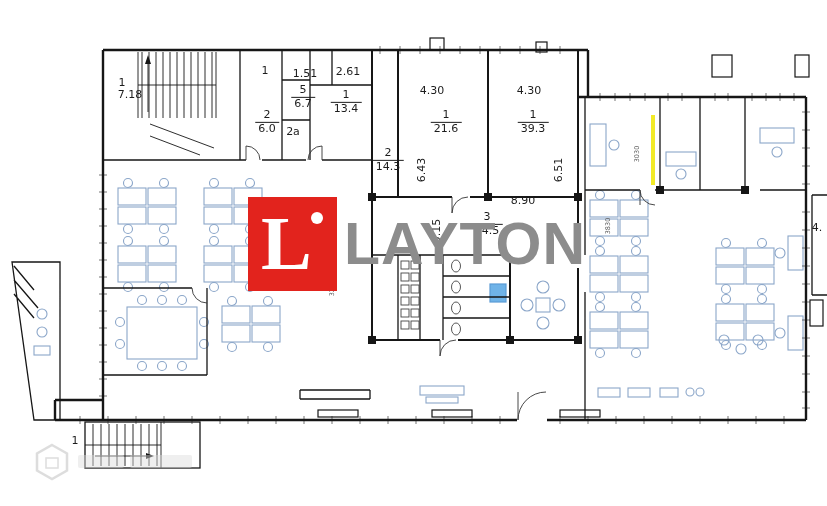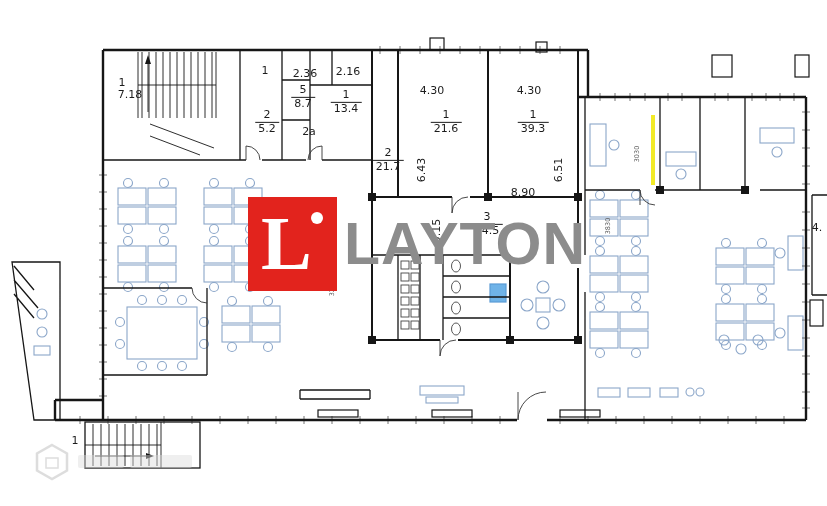--- a/index.html
+++ b/index.html
@@ -192,55 +192,55 @@
       <polygon points="52,445 67,453.5 67,470.5 52,479 37,470.5 37,453.5" fill="none" stroke="#b5b5b5" stroke-width="2.5"></polygon>
       <rect x="46" y="458" width="12" height="10" fill="none" stroke="#b5b5b5" stroke-width="1.5"></rect>
       <rect x="78" y="455" width="46" height="13" rx="2" fill="#dcdcdc" stroke="none"></rect>
       <rect x="130" y="455" width="62" height="13" rx="2" fill="#dcdcdc" stroke="none"></rect>
     </g>
   </svg>
 
   <div class="lbl" style="left:122px;top:82px">1</div>
   <div class="lbl" style="left:130px;top:94px">7.18</div>
   <div class="lbl" style="left:265px;top:70px">1</div>
-  <div class="lbl" style="left:305px;top:73px">2.36</div>
-  <div class="lbl" style="left:348px;top:71px">2.16</div>
-  <div class="lbl" style="left:309px;top:131px">2a</div>
+  <div class="lbl" style="left:305px;top:73px">1.51</div>
+  <div class="lbl" style="left:348px;top:71px">2.61</div>
+  <div class="lbl" style="left:293px;top:131px">2a</div>
   <div class="lbl" style="left:432px;top:90px">4.30</div>
   <div class="lbl" style="left:529px;top:90px">4.30</div>
   <div class="lbl rot" style="left:421px;top:170px">6.43</div>
   <div class="lbl rot" style="left:558px;top:170px">6.51</div>
-  <div class="lbl" style="left:523px;top:192px">8.90</div>
+  <div class="lbl" style="left:523px;top:200px">8.90</div>
   <div class="lbl rot" style="left:436px;top:231px">3.15</div>
   <div class="lbl" style="left:817px;top:227px">4.</div>
   <div class="lbl" style="left:75px;top:440px">1</div>
 
   <div class="frac" style="left:303px;top:97px">
     <span class="num">5</span>
-    <span class="den">8.7</span>
+    <span class="den">6.7</span>
   </div>
   <div class="frac" style="left:267px;top:122px">
     <span class="num">2</span>
-    <span class="den">5.2</span>
+    <span class="den">6.0</span>
   </div>
   <div class="frac" style="left:346px;top:102px">
     <span class="num">1</span>
     <span class="den">13.4</span>
   </div>
   <div class="frac" style="left:446px;top:122px">
     <span class="num">1</span>
     <span class="den">21.6</span>
   </div>
   <div class="frac" style="left:533px;top:122px">
     <span class="num">1</span>
     <span class="den">39.3</span>
   </div>
   <div class="frac" style="left:388px;top:160px">
     <span class="num">2</span>
-    <span class="den">21.7</span>
+    <span class="den">14.3</span>
   </div>
   <div class="frac" style="left:487px;top:224px">
     <span class="num">3</span>
     <span class="den">44.5</span>
   </div>
 
   <div class="dimlbl" style="left:322px;top:215px">3650</div>
   <div class="dimlbl" style="left:332px;top:288px">3290</div>
   <div class="dimlbl" style="left:608px;top:226px">3830</div>
   <div class="dimlbl" style="left:637px;top:154px">3030</div>

